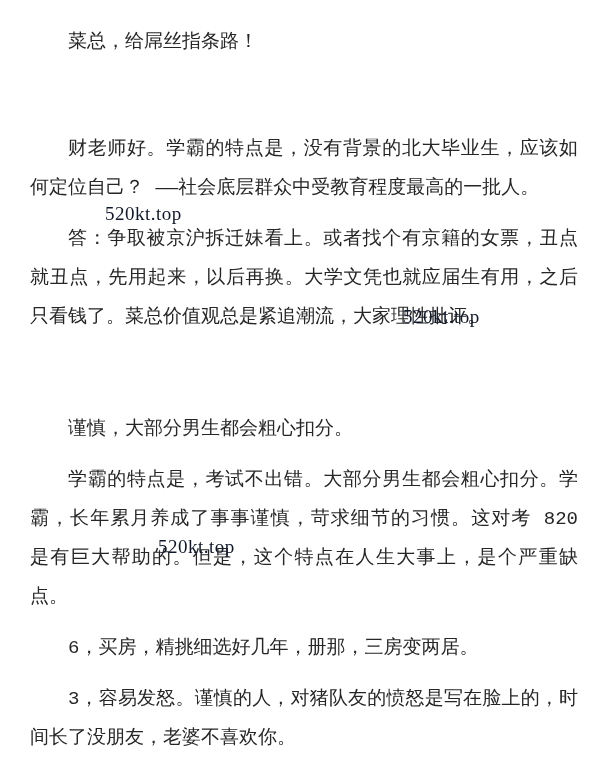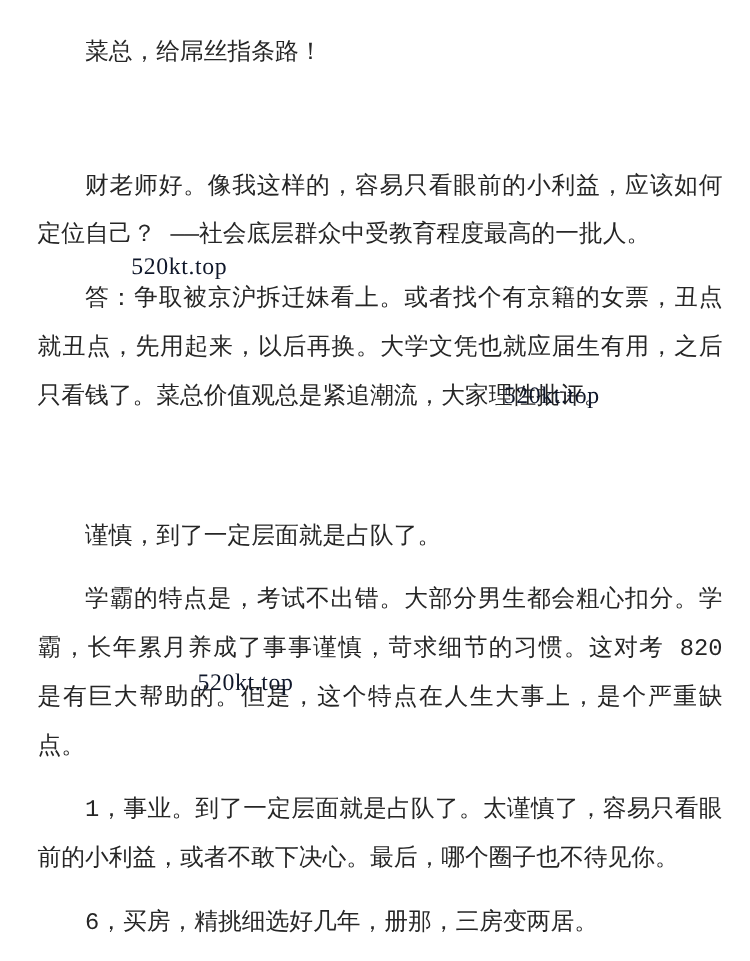--- a/index.html
+++ b/index.html
@@ -53,27 +53,27 @@
 </style>
 </head>
 <body>
 
 <div class="page">
 
   <p class="para">菜总，给屌丝指条路！</p>
 
   <div class="gap-a"></div>
 
-  <p class="para">财老师好。像我这样的，容易只看眼前的小利益，应该如何定位自己？ ——社会底层群众中受教育程度最高的一批人。</p>
+  <p class="para">财老师好。学霸的特点是，没有背景的北大毕业生，应该如何定位自己？ ——社会底层群众中受教育程度最高的一批人。</p>
   <p class="para mt6">答：争取被京沪拆迁妹看上。或者找个有京籍的女票，丑点就丑点，先用起来，以后再换。大学文凭也就应届生有用，之后只看钱了。菜总价值观总是紧追潮流，大家理性批评。</p>
 
   <div class="gap-b"></div>
 
-  <p class="para">谨慎，到了一定层面就是占队了。</p>
+  <p class="para">谨慎，大部分男生都会粗心扣分。</p>
   <p class="para mt2">学霸的特点是，考试不出错。大部分男生都会粗心扣分。学霸，长年累月养成了事事谨慎，苛求细节的习惯。这对考 820 是有巨大帮助的。但是，这个特点在人生大事上，是个严重缺点。</p>
-  <p class="para mt7">1，事业。到了一定层面就是占队了。太谨慎了，容易只看眼前的小利益，或者不敢下决心。最后，哪个圈子也不待见你。</p>
   <p class="para mt7">6，买房，精挑细选好几年，册那，三房变两居。</p>
+  <p class="para mt2">3，容易发怒。谨慎的人，对猪队友的愤怒是写在脸上的，时间长了没朋友，老婆不喜欢你。</p>
 
   <span class="watermark wm-1">520kt.top</span>
   <span class="watermark wm-2">520kt.top</span>
   <span class="watermark wm-3">520kt.top</span>
 
 </div>
 
 </body></html>

